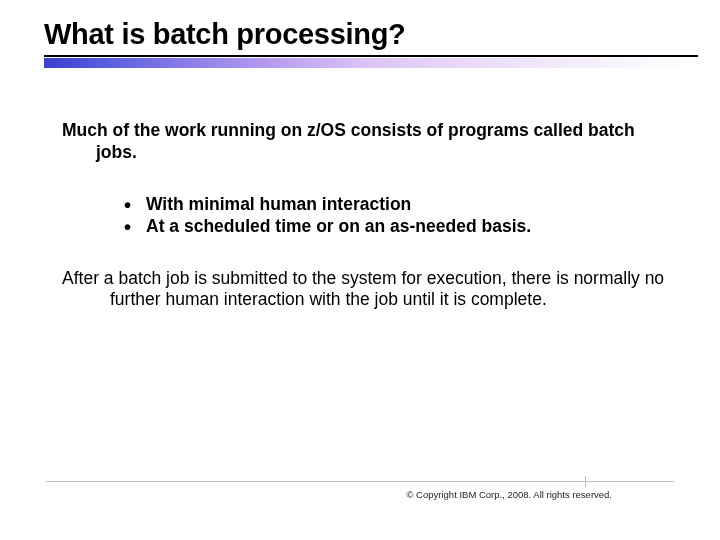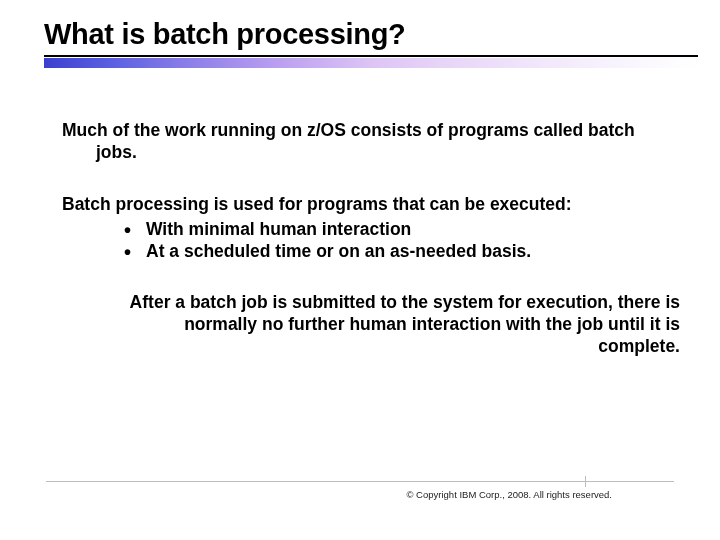--- a/index.html
+++ b/index.html
@@ -78,26 +78,25 @@
   }
   .bullets li::before {
     content: "•";
     position: absolute;
     left: 0;
     font-size: 20px;
     line-height: 1.1;
   }
   .para-after {
     font-size: 17.5px;
-    font-weight: bold;
+    font-weight: normal;
     color: #000;
     line-height: 1.25;
     padding-left: 48px;
     text-indent: -48px;
-    text-align: right;
   }
   .footer-line {
     position: absolute;
     left: 46px;
     right: 46px;
     bottom: 58px;
     height: 1px;
     background: #bdbdbd;
   }
   .footer-line .tick {
@@ -122,21 +121,20 @@
 <div class="slide">
   <h1 class="title">What is batch processing?</h1>
   <div class="title-underline"></div>
   <div class="grad-bar"></div>
 
   <div class="content">
     <p class="para indent">
       <span>Much of the work running on z/OS consists of programs called </span><span>batch jobs.</span>
     </p>
 
-    <p class="sub-lead">Batch processing is used for programs that can be executed:</p>
     <ul class="bullets">
       <li>With minimal human interaction</li>
       <li>At a scheduled time or on an as-needed basis.</li>
     </ul>
 
     <p class="para-after">After a batch job is submitted to the system for execution, there is normally no further human interaction with the job until it is complete.</p>
   </div>
 </div>
 
 <div class="footer-line">

